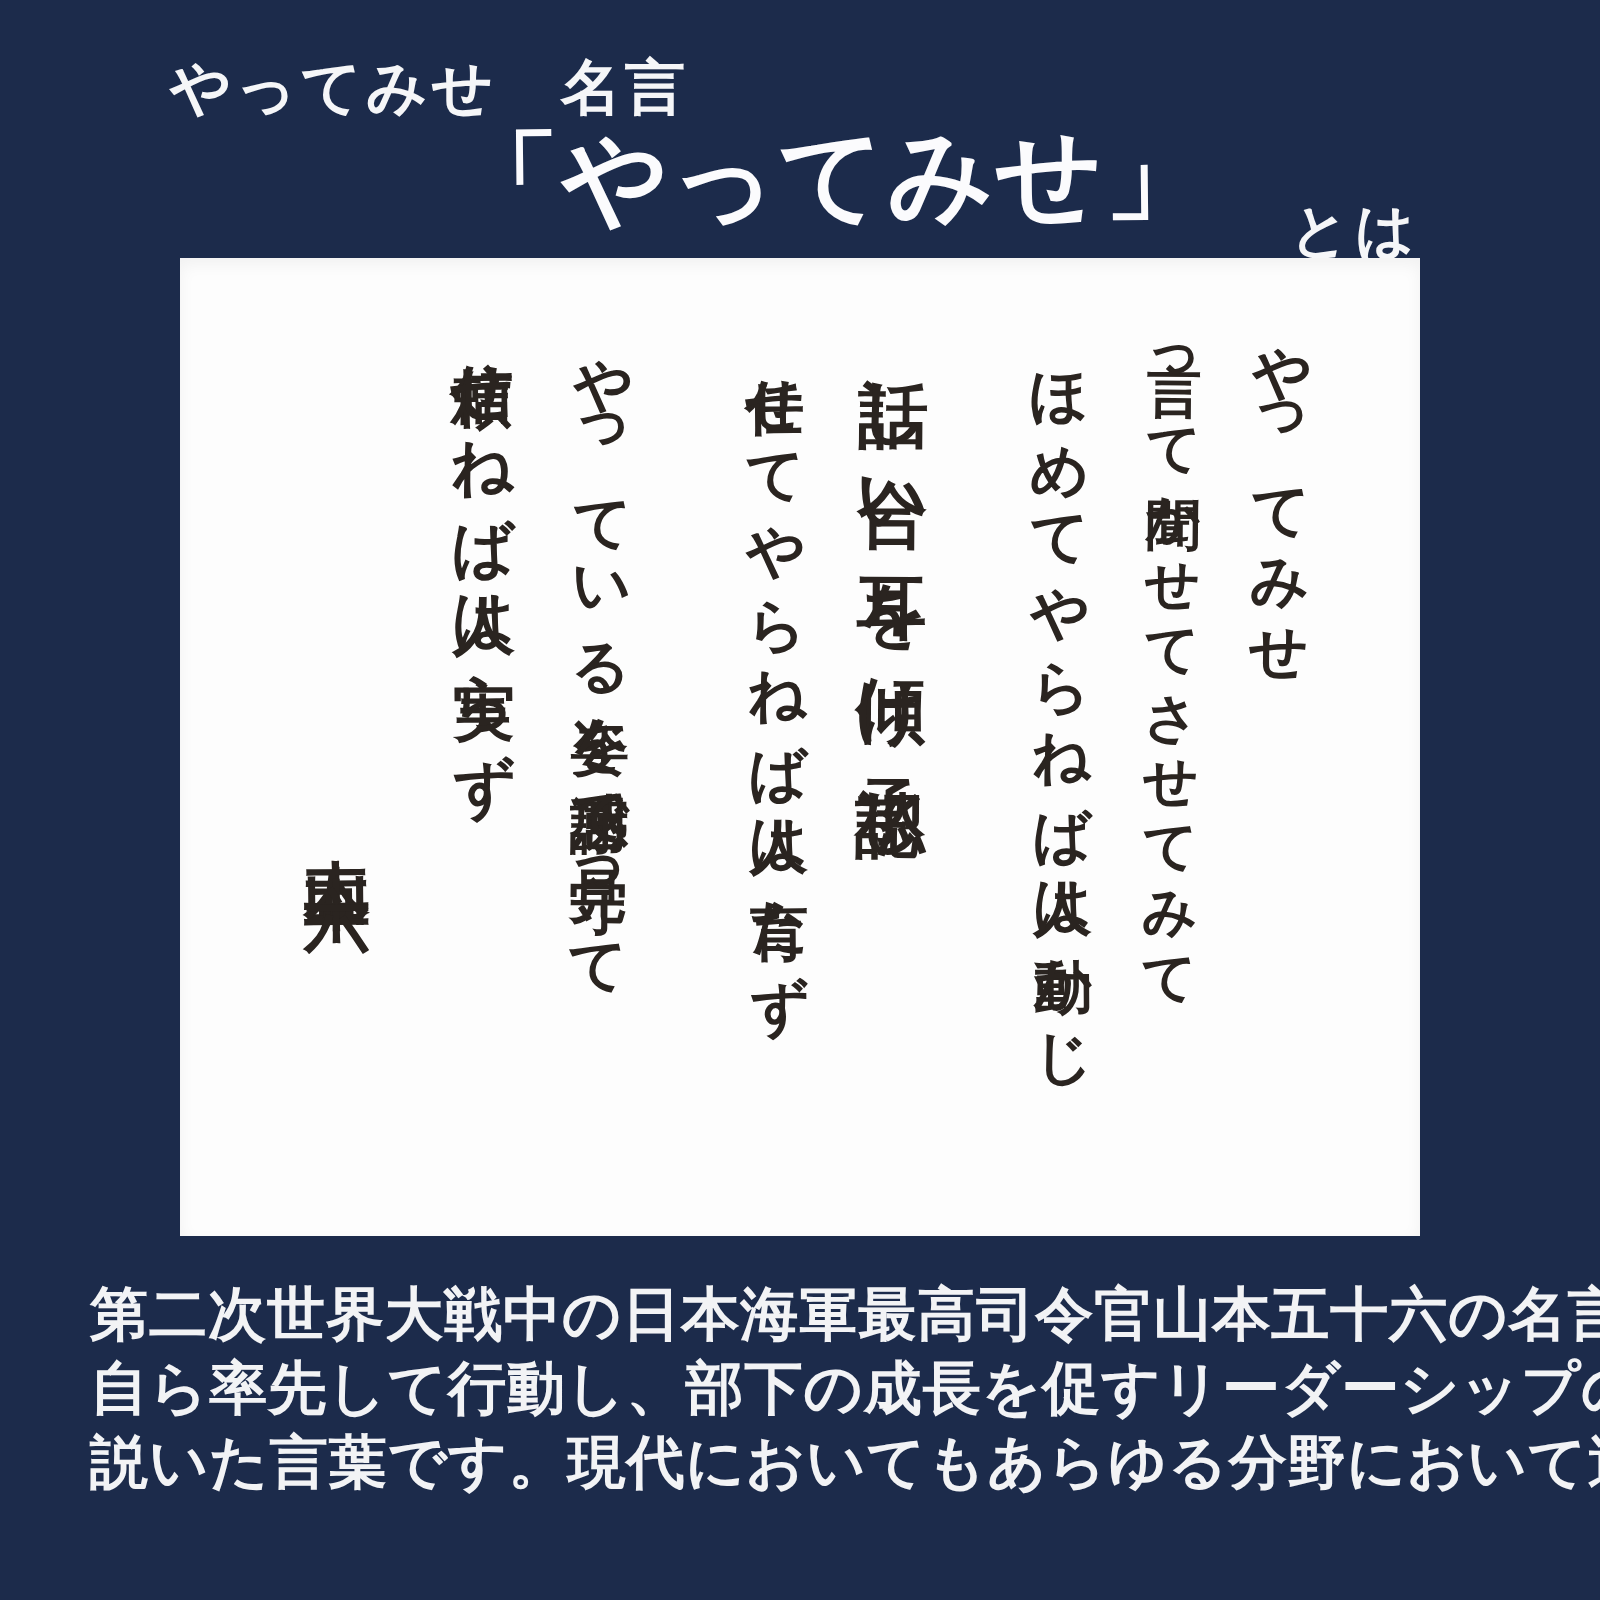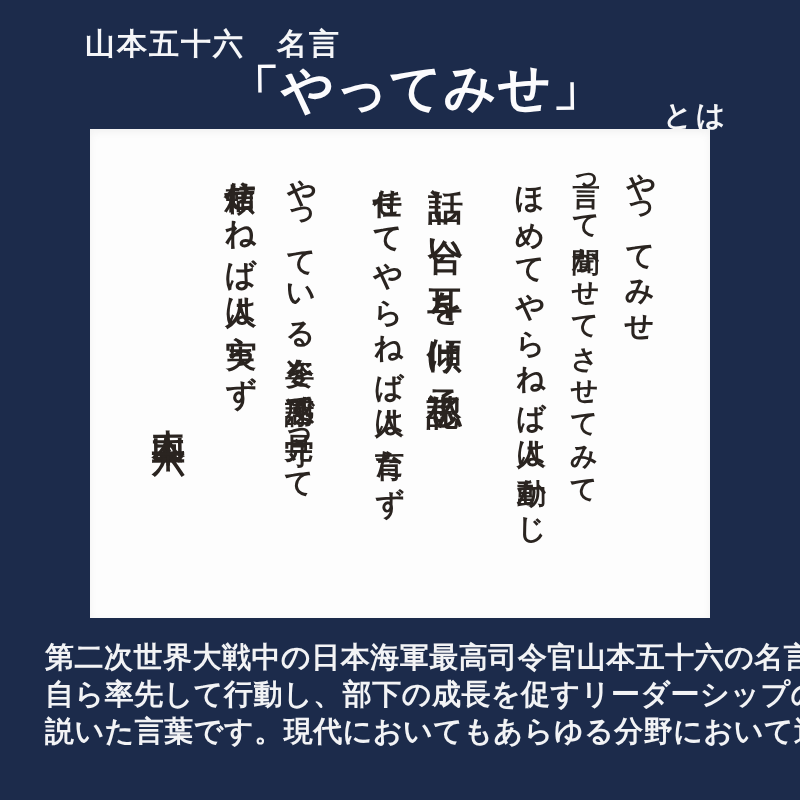--- a/index.html
+++ b/index.html
@@ -38,21 +38,20 @@
   }
   .title-suffix {
     position: absolute;
     left: 645px;
     top: 96px;
     font-size: 29px;
     font-weight: 700;
     color: #f5f6f8;
     letter-spacing: 3px;
     white-space: nowrap;
-    margin-left: 18px;
   }
   
   .quote-card {
     position: absolute;
     left: 90px;
     top: 129px;
     width: 620px;
     height: 489px;
     background: #fdfdfd;
     box-shadow: inset 0 3px 8px rgba(0,0,0,0.05);
@@ -86,21 +85,21 @@
     font-size: 29px;
     font-weight: 700;
     line-height: 37px;
     letter-spacing: 0.5px;
     white-space: nowrap;
   }
 </style>
 </head>
 <body>
 
-<div class="subtitle">山本五十六　名言</div>
+<div class="subtitle">やってみせ　名言</div>
 
 <div class="big-title">「やってみせ」</div>
 
 <div class="title-suffix">とは</div>
 
 <div class="quote-card">
   <div class="v-col col-1">やってみせ</div>
   <div class="v-col col-2">言って聞かせてさせてみて</div>
   <div class="v-col col-3">ほめてやらねば人は動かじ</div>
   <div class="v-col col-4">話し合い耳を傾け承認し</div>

